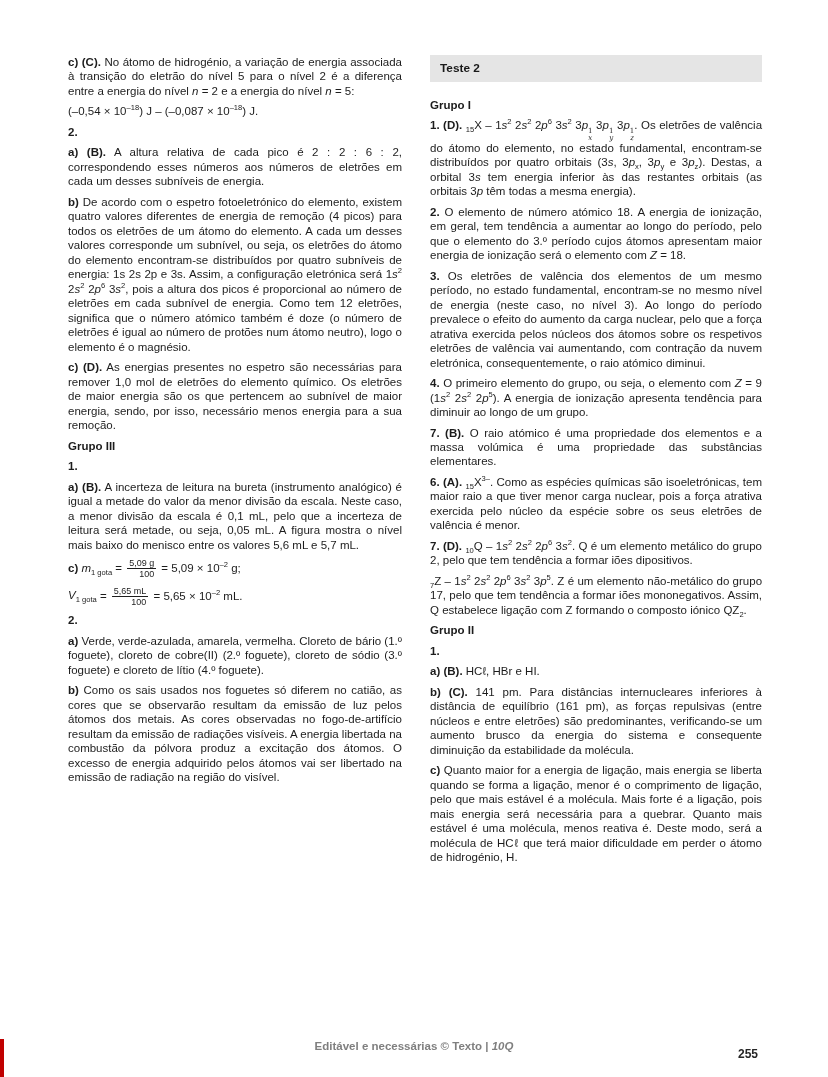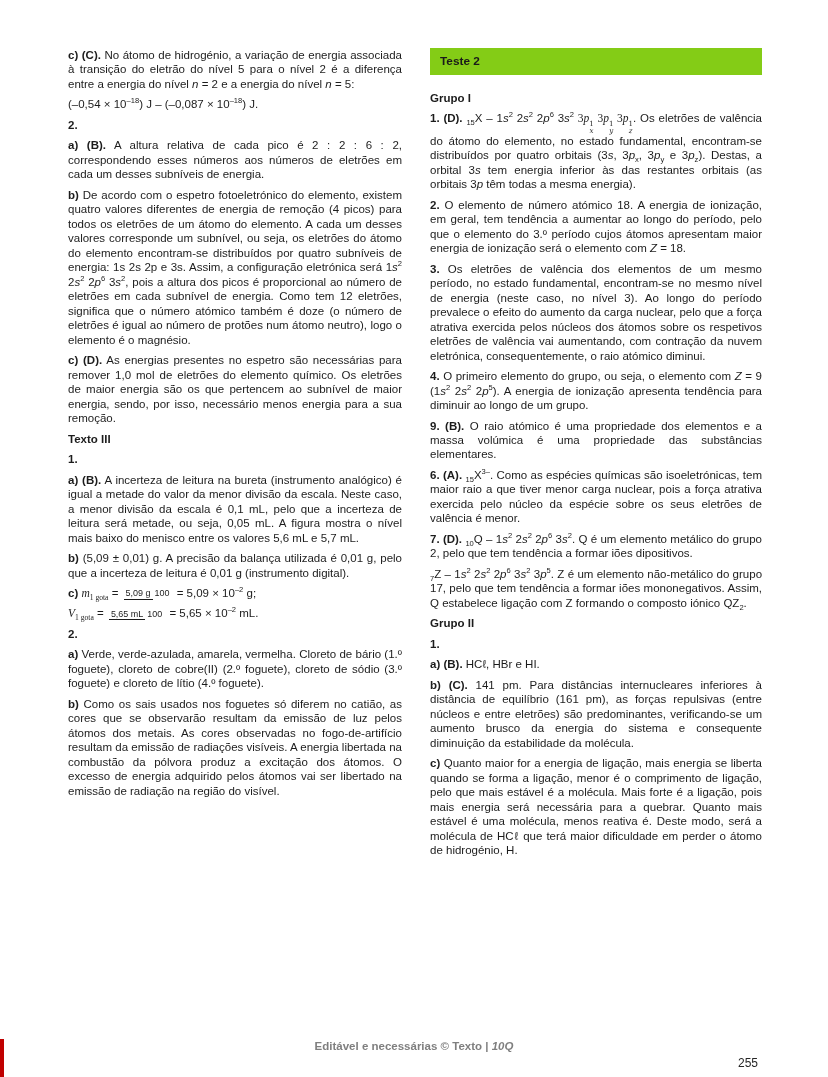--- a/index.html
+++ b/index.html
@@ -2,79 +2,78 @@
 <html><head>
 <meta charset="utf-8">
 <style>
   html,body{margin:0;padding:0;}
   body{
     width:828px;height:1077px;position:relative;background:#ffffff;
     font-family:"Liberation Sans","DejaVu Sans",sans-serif;
     font-size:11.5px;line-height:1.26;color:#1c1c1c;overflow:hidden;
   }
   .page{
-    position:absolute;top:48px;left:68px;right:62px;
+    position:absolute;top:55px;left:68px;right:62px;
     display:flex;gap:28px;
   }
   .col{width:334px;}
   .col.right{width:332px;}
   .block{margin:0 0 6px 0;}
   .para{text-align:justify;}
   .heading{font-weight:bold;text-align:left;}
   .mathline{text-align:left;margin:2px 0 6px 0;}
   b{font-weight:bold;}
   sup,sub{line-height:0;font-size:0.66em;}
   .test-header{
-    background:#84cc16;color:#1a1a1a;font-weight:bold;
+    background:#e5e5e5;color:#1a1a1a;font-weight:bold;
     padding:6px 10px;margin:0 0 16px 0;font-size:11.8px;
   }
   
-  .mf{font-family:Liberation Serif, serif;}
+  .mf{font-family:Liberation Sans, sans-serif;}
   .mf i{font-style:italic;}
   
   .ss{
     display:inline-flex;flex-direction:column;align-items:center;
     line-height:1;font-size:0.62em;vertical-align:-0.45em;
     font-family:"DejaVu Serif","Liberation Serif",serif;
   }
   .ss span:last-child{font-style:italic;}
   
   .frac{
-    display:inline-flex;flex-direction:row;align-items:flex-start;
+    display:inline-flex;flex-direction:column;align-items:flex-end;
     vertical-align:middle;font-size:0.78em;line-height:1.15;margin:0 2px;
   }
   .frac>span:first-child{border-bottom:1px solid #1c1c1c;padding:0 2px;}
   .frac>span:last-child{padding:0 2px;}
   .footer{
     position:absolute;left:0;right:0;bottom:24px;text-align:center;
     font-size:11.5px;font-weight:bold;color:#7f7f7f;
   }
   .footer .page-number{
-    position:absolute;right:70px;top:17px;color:#262626;font-size:12px;font-weight:normal;
+    position:absolute;right:70px;top:8px;color:#262626;font-size:12px;font-weight:bold;
   }
   .footer i{font-style:italic;}
   .spine-mark{
     position:absolute;left:0;bottom:0;width:4px;height:38px;background:#c00000;
   }
 </style>
 </head>
 <body>
 
 <div class="page">
   <div class="col left">
       <p class="block para"><b>c) (C).</b> No átomo de hidrogénio, a variação de energia associada à transição do eletrão do nível 5 para o nível 2 é a diferença entre a energia do nível <i>n</i> = 2 e a energia do nível <i>n</i> = 5:</p>
       <p class="block para">(–0,54 × 10<sup>–18</sup>) J – (–0,087 × 10<sup>–18</sup>) J.</p>
       <p class="block heading">2.</p>
       <p class="block para"><b>a) (B).</b> A altura relativa de cada pico é 2 : 2 : 6 : 2, correspondendo esses números aos números de eletrões em cada um desses subníveis de energia.</p>
       <p class="block para"><b>b)</b> De acordo com o espetro fotoeletrónico do elemento, existem quatro valores diferentes de energia de remoção (4 picos) para todos os eletrões de um átomo do elemento. A cada um desses valores corresponde um subnível, ou seja, os eletrões do átomo do elemento encontram-se distribuídos por quatro subníveis de energia: 1s 2s 2p e 3s. Assim, a configuração eletrónica será 1<i>s</i><sup>2</sup> 2<i>s</i><sup>2</sup> 2<i>p</i><sup>6</sup> 3<i>s</i><sup>2</sup>, pois a altura dos picos é proporcional ao número de eletrões em cada subnível de energia. Como tem 12 eletrões, significa que o número atómico também é doze (o número de eletrões é igual ao número de protões num átomo neutro), logo o elemento é o magnésio.</p>
       <p class="block para"><b>c) (D).</b> As energias presentes no espetro são necessárias para remover 1,0 mol de eletrões do elemento químico. Os eletrões de maior energia são os que pertencem ao subnível de maior energia, sendo, por isso, necessário menos energia para a sua remoção.</p>
-      <p class="block heading">Texto III</p>
+      <p class="block heading">Grupo III</p>
       <p class="block heading">1.</p>
       <p class="block para"><b>a) (B).</b> A incerteza de leitura na bureta (instrumento analógico) é igual a metade do valor da menor divisão da escala. Neste caso, a menor divisão da escala é 0,1 mL, pelo que a incerteza de leitura será metade, ou seja, 0,05 mL. A figura mostra o nível mais baixo do menisco entre os valores 5,6 mL e 5,7 mL.</p>
-      <p class="block para"><b>b)</b> (5,09 ± 0,01) g. A precisão da balança utilizada é 0,01 g, pelo que a incerteza de leitura é 0,01 g (instrumento digital).</p>
       <p class="block mathline"><b>c)</b> <span class="mf"><i>m</i><sub>1 gota</sub></span> = <span class="frac">
           <span>5,09 g</span>
           <span>100</span>
         </span> = 5,09 × 10<sup>–2</sup> g;</p>
       <p class="block mathline"><span class="mf"><i>V</i><sub>1 gota</sub></span> = <span class="frac">
           <span>5,65 mL</span>
           <span>100</span>
         </span> = 5,65 × 10<sup>–2</sup> mL.</p>
       <p class="block heading">2.</p>
       <p class="block para"><b>a)</b> Verde, verde-azulada, amarela, vermelha. Cloreto de bário (1.º foguete), cloreto de cobre(II) (2.º foguete), cloreto de sódio (3.º foguete) e cloreto de lítio (4.º foguete).</p>
@@ -90,21 +89,21 @@
           </span><span class="mf"> 3<i>p</i></span><span class="ss">
             <span>1</span>
             <span>y</span>
           </span><span class="mf"> 3<i>p</i></span><span class="ss">
             <span>1</span>
             <span>z</span>
           </span>. Os eletrões de valência do átomo do elemento, no estado fundamental, encontram-se distribuídos por quatro orbitais (3<i>s</i>, 3<i>p</i><sub>x</sub>, 3<i>p</i><sub>y</sub> e 3<i>p</i><sub>z</sub>). Destas, a orbital 3<i>s</i> tem energia inferior às das restantes orbitais (as orbitais 3<i>p</i> têm todas a mesma energia).</p>
         <p class="block para"><b>2.</b> O elemento de número atómico 18. A energia de ionização, em geral, tem tendência a aumentar ao longo do período, pelo que o elemento do 3.º período cujos átomos apresentam maior energia de ionização será o elemento com <i>Z</i> = 18.</p>
         <p class="block para"><b>3.</b> Os eletrões de valência dos elementos de um mesmo período, no estado fundamental, encontram-se no mesmo nível de energia (neste caso, no nível 3). Ao longo do período prevalece o efeito do aumento da carga nuclear, pelo que a força atrativa exercida pelos núcleos dos átomos sobre os respetivos eletrões de valência vai aumentando, com contração da nuvem eletrónica, consequentemente, o raio atómico diminui.</p>
         <p class="block para"><b>4.</b> O primeiro elemento do grupo, ou seja, o elemento com <i>Z</i> = 9 (1<i>s</i><sup>2</sup> 2<i>s</i><sup>2</sup> 2<i>p</i><sup>5</sup>). A energia de ionização apresenta tendência para diminuir ao longo de um grupo.</p>
-        <p class="block para"><b>9. (B).</b> O raio atómico é uma propriedade dos elementos e a massa volúmica é uma propriedade das substâncias elementares.</p>
+        <p class="block para"><b>7. (B).</b> O raio atómico é uma propriedade dos elementos e a massa volúmica é uma propriedade das substâncias elementares.</p>
         <p class="block para"><b>6. (A).</b> <sub>15</sub>X<sup>3–</sup>. Como as espécies químicas são isoeletrónicas, tem maior raio a que tiver menor carga nuclear, pois a força atrativa exercida pelo núcleo da espécie sobre os seus eletrões de valência é menor.</p>
         <p class="block para"><b>7. (D).</b> <sub>10</sub>Q – 1<i>s</i><sup>2</sup> 2<i>s</i><sup>2</sup> 2<i>p</i><sup>6</sup> 3<i>s</i><sup>2</sup>. Q é um elemento metálico do grupo 2, pelo que tem tendência a formar iões dipositivos.</p>
         <p class="block para"><sub>7</sub>Z – 1<i>s</i><sup>2</sup> 2<i>s</i><sup>2</sup> 2<i>p</i><sup>6</sup> 3<i>s</i><sup>2</sup> 3<i>p</i><sup>5</sup>. Z é um elemento não-metálico do grupo 17, pelo que tem tendência a formar iões mononegativos. Assim, Q estabelece ligação com Z formando o composto iónico QZ<sub>2</sub>.</p>
         <p class="block heading">Grupo II</p>
         <p class="block heading">1.</p>
         <p class="block para"><b>a) (B).</b> HCℓ, HBr e HI.</p>
         <p class="block para"><b>b) (C).</b> 141 pm. Para distâncias internucleares inferiores à distância de equilíbrio (161 pm), as forças repulsivas (entre núcleos e entre eletrões) são predominantes, verificando-se um aumento brusco da energia do sistema e consequente diminuição da estabilidade da molécula.</p>
         <p class="block para"><b>c)</b> Quanto maior for a energia de ligação, mais energia se liberta quando se forma a ligação, menor é o comprimento de ligação, pelo que mais estável é a molécula. Mais forte é a ligação, pois mais energia será necessária para a quebrar. Quanto mais estável é uma molécula, menos reativa é. Deste modo, será a molécula de HCℓ que terá maior dificuldade em perder o átomo de hidrogénio, H.</p>
       </div>
   </div>

